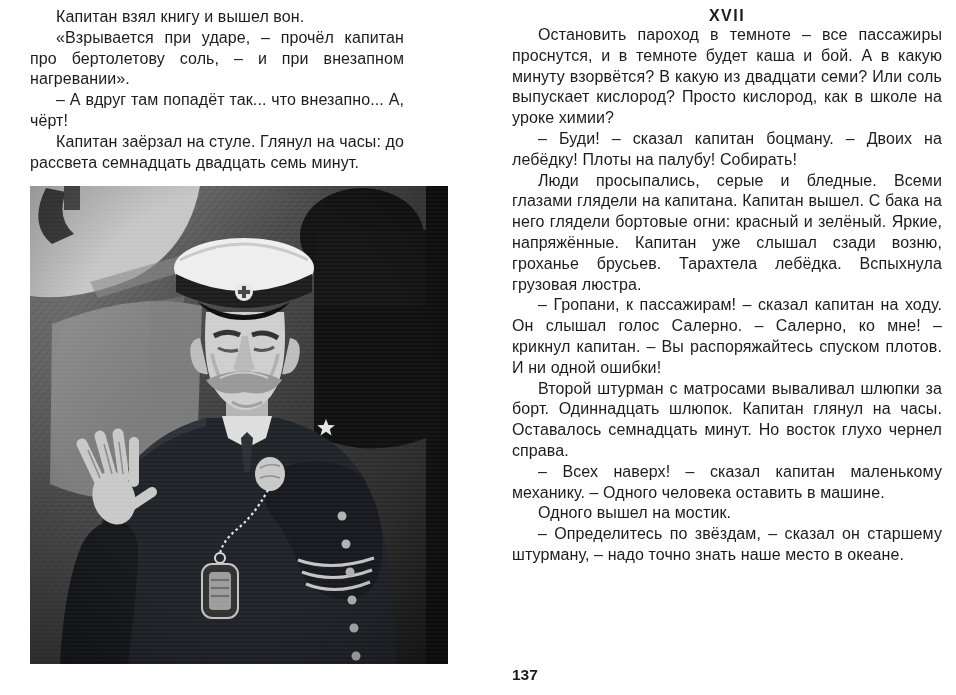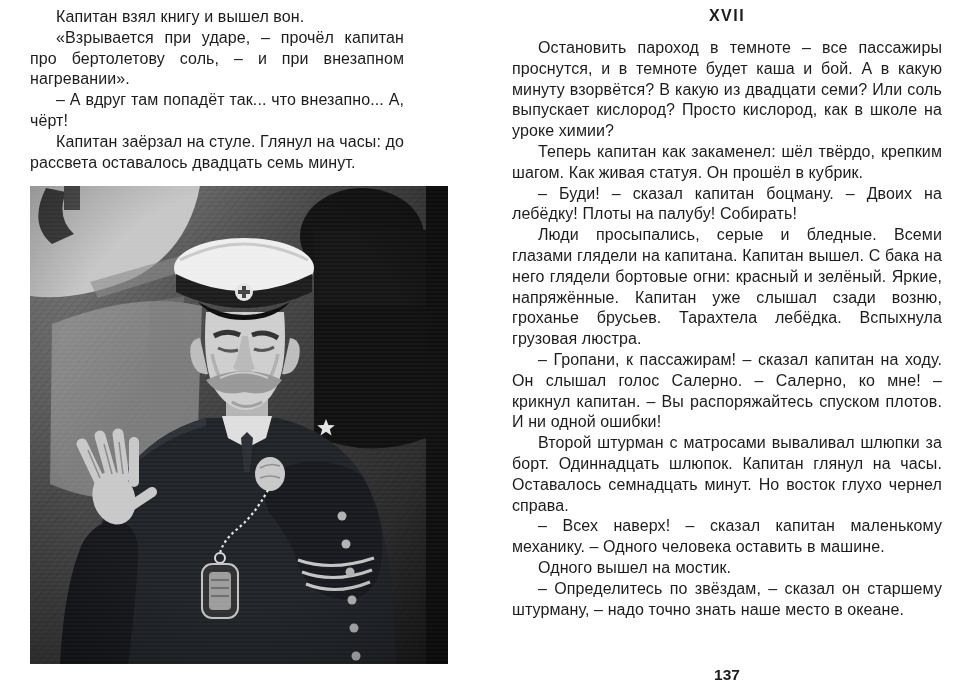--- a/index.html
+++ b/index.html
@@ -20,43 +20,41 @@
     line-height:20.8px;
     text-align:justify;
     text-indent:26px;
     letter-spacing:0.1px;
   }
   .chapter-heading {
     text-align:center;
     font-size:16px;
     font-weight:bold;
     letter-spacing:1.5px;
-    margin-bottom:13px;
   }
   .illu-wrap { margin-top:13px; width:418px; height:478px; }
   svg.illu { display:block; width:100%; height:100%; }
   .page-number {
     position:absolute;
     left:512px; width:430px; top:666px;
-    text-align:center;
     font-weight:bold;
     font-size:15.5px;
   }
 </style>
 </head>
 <body>
 
 <div class="spread">
 
   <div class="col col-left">
     <div>
       <p class="para">Капитан взял книгу и вышел вон.</p>
       <p class="para">«Взрывается при ударе, – прочёл капитан про бертолетову соль, – и при внезапном нагревании».</p>
       <p class="para">– А вдруг там попадёт так... что внезапно... А, чёрт!</p>
-      <p class="para">Капитан заёрзал на стуле. Глянул на часы: до рассвета оставалось двадцать семь минут.</p>
+      <p class="para">Капитан заёрзал на стуле. Глянул на часы: до рассвета семнадцать двадцать семь минут.</p>
     </div>
 
     <div class="illu-wrap">
       <svg class="illu" viewBox="0 0 418 478" role="img" aria-label="Капитан в белой фуражке смотрит на часы, висящие на цепочке">
         <defs>
           <linearGradient id="bgGrad" x1="0" y1="0" x2="1" y2="1">
             <stop offset="0" stop-color="#8a8a8a"></stop>
             <stop offset="0.35" stop-color="#4a4a4a"></stop>
             <stop offset="1" stop-color="#181818"></stop>
           </linearGradient>
@@ -165,21 +163,20 @@
 
         <rect width="418" height="478" fill="url(#hatchLight)"></rect>
         <rect width="418" height="478" fill="url(#vig)"></rect>
       </svg>
     </div>
   </div>
 
   <div class="col col-right">
     <div class="chapter-heading">XVII</div>
     <p class="para">Остановить пароход в темноте – все пассажиры проснутся, и в темноте будет каша и бой. А в какую минуту взорвётся? В какую из двадцати семи? Или соль выпускает кислород? Просто кислород, как в школе на уроке химии?</p>
-    <p class="para">Теперь капитан как закаменел: шёл твёрдо, крепким шагом. Как живая статуя. Он прошёл в кубрик.</p>
     <p class="para">– Буди! – сказал капитан боцману. – Двоих на лебёдку! Плоты на палубу! Собирать!</p>
     <p class="para">Люди просыпались, серые и бледные. Всеми глазами глядели на капитана. Капитан вышел. С бака на него глядели бортовые огни: красный и зелёный. Яркие, напряжённые. Капитан уже слышал сзади возню, гроханье брусьев. Тарахтела лебёдка. Вспыхнула грузовая люстра.</p>
     <p class="para">– Гропани, к пассажирам! – сказал капитан на ходу. Он слышал голос Салерно. – Салерно, ко мне! – крикнул капитан. – Вы распоряжайтесь спуском плотов. И ни одной ошибки!</p>
     <p class="para">Второй штурман с матросами вываливал шлюпки за борт. Одиннадцать шлюпок. Капитан глянул на часы. Оставалось семнадцать минут. Но восток глухо чернел справа.</p>
     <p class="para">– Всех наверх! – сказал капитан маленькому механику. – Одного человека оставить в машине.</p>
     <p class="para">Одного вышел на мостик.</p>
     <p class="para">– Определитесь по звёздам, – сказал он старшему штурману, – надо точно знать наше место в океане.</p>
   </div>
 
   <div class="page-number">137</div>

